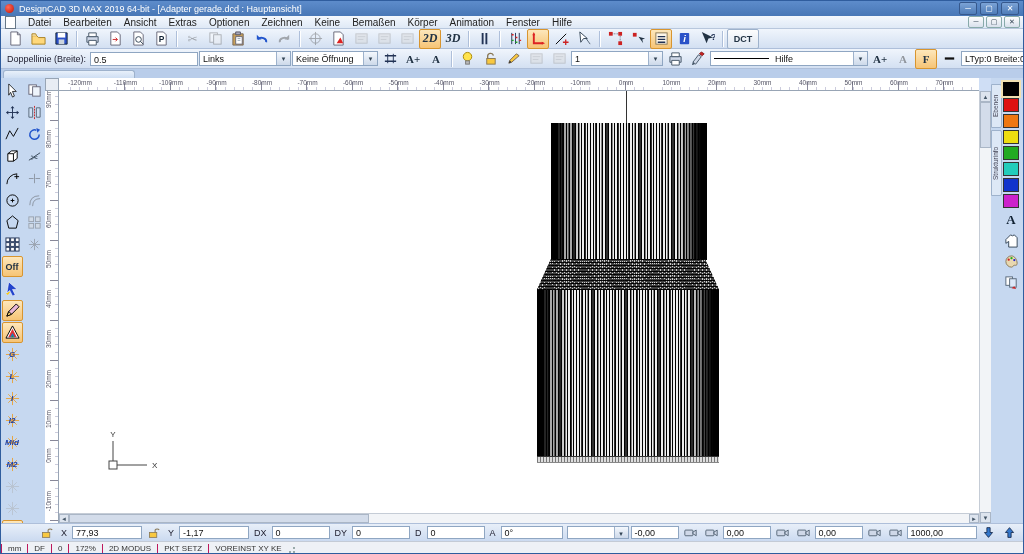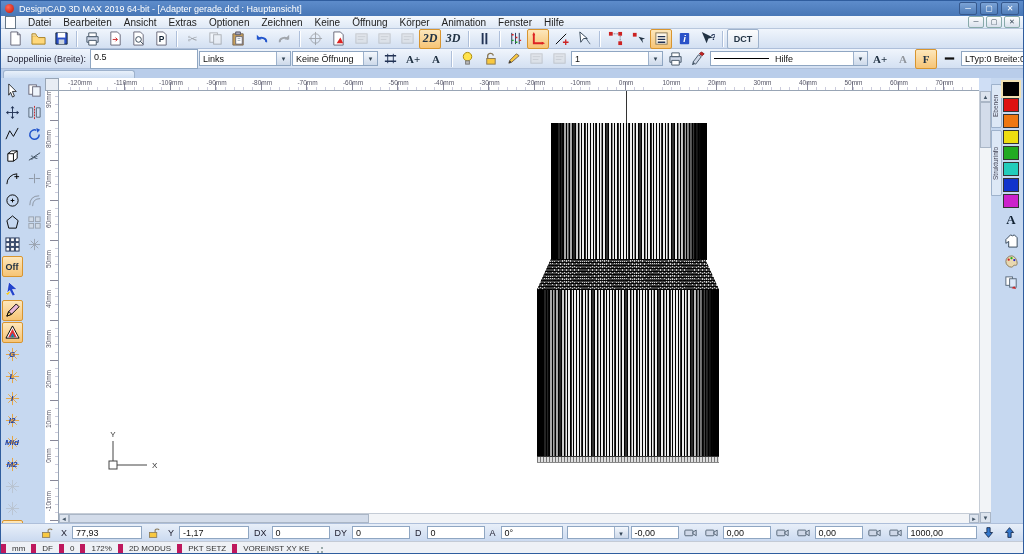--- a/index.html
+++ b/index.html
@@ -30,21 +30,21 @@
   #toolbar1{top:28px;height:20px;}
   #toolbar2{top:48px;height:20px;}
   .tbtn{width:20px;height:18px;display:flex;align-items:center;justify-content:center;
     border:1px solid transparent;border-radius:2px;flex:0 0 auto;font-size:10px;color:#234;}
   .tbtn svg{width:15px;height:15px;}
   .tbtn.active{background:linear-gradient(#fde7bb,#f6c476);border-color:#d8952f;}
   .tbtn.disabled{filter:grayscale(1);opacity:.45;}
   .tbtn.letter{font-weight:bold;font-size:11px;}
   .tsep{width:1px;height:16px;background:#aebfda;margin:0 3px;flex:0 0 auto;box-shadow:1px 0 0 #fff;}
   .tlbl{font-size:9px;color:#223;padding:0 3px;white-space:nowrap;flex:0 0 auto;}
-  .tfield{height:20px;background:#fff;border:1px solid #8fa6c2;font-size:9px;color:#111;
+  .tfield{height:14px;background:#fff;border:1px solid #8fa6c2;font-size:9px;color:#111;
     padding:0 3px;line-height:14px;flex:0 0 auto;overflow:hidden;white-space:nowrap;box-sizing:border-box;}
   .tcombo{height:15px;background:#fff;border:1px solid #8fa6c2;font-size:9px;color:#111;
     display:flex;align-items:center;padding-left:3px;flex:0 0 auto;box-sizing:border-box;white-space:nowrap;overflow:hidden;}
   .tcombo .cval{flex:1;overflow:hidden;}
   .tcombo .carr{width:13px;height:100%;background:linear-gradient(#f4f8fd,#cdd9ea);
     border-left:1px solid #9eb2cc;text-align:center;font-size:7px;line-height:14px;color:#345;flex:0 0 auto;}
   .lineswatch{width:55px;height:1px;background:#000;margin-right:6px;flex:0 0 auto;}
   
   .tbtn[data-name="mode-2d-button"],.tbtn[data-name="mode-3d-button"]{font-family:"Liberation Serif",serif;font-style:italic;font-weight:bold;font-size:12px;}
   .tbtn[data-name="dct-button"]{width:30px;font-size:9px;font-weight:bold;border:1px solid #9eb2cc;background:linear-gradient(#fdfdfd,#dde6f2);}
@@ -119,21 +119,21 @@
     background:linear-gradient(#e8eff9,#cbdaf0);border-top:1px solid #aebfda;
     display:flex;align-items:center;padding:0 4px 0 36px;box-sizing:border-box;gap:2px;}
   #bottombar .tbtn{width:17px;height:15px;}
   #bottombar .tbtn svg{width:13px;height:13px;}
   #bottombar .tfield{height:13px;line-height:12px;}
   #bottombar .tcombo{height:13px;}
   #viewbar-gap{width:40px;}
   #statusbar{position:absolute;left:0;top:540px;width:100%;height:14px;background:#eef1f6;
     border-top:1px solid #c4cbd6;display:flex;align-items:center;font-size:8px;color:#333;box-sizing:border-box;}
   #status-ready{padding:0 8px;flex:1;}
-  .scell{border-left:5px solid #be185d;height:10px;line-height:10px;padding:0 6px;text-align:right;white-space:nowrap;}
+  .scell{border-left:1px solid #be185d;height:10px;line-height:10px;padding:0 6px;text-align:right;white-space:nowrap;}
   #grip{width:10px;height:10px;background:
     radial-gradient(circle at 2px 8px,#9aa 1px,transparent 1.2px),
     radial-gradient(circle at 6px 8px,#9aa 1px,transparent 1.2px),
     radial-gradient(circle at 6px 4px,#9aa 1px,transparent 1.2px);margin-right:2px;}
 </style>
 </head>
 <body>
 
 <div id="app" data-name="designcad-window">
 
@@ -148,21 +148,21 @@
   <div id="menubar" data-name="menu-bar">
     <div id="mdi-doc-icon" data-name="document-icon"></div>
     <div id="menu-items" style="display:flex">
         <div class="menu-item" data-name="menu-datei">Datei</div>
         <div class="menu-item" data-name="menu-bearbeiten">Bearbeiten</div>
         <div class="menu-item" data-name="menu-ansicht">Ansicht</div>
         <div class="menu-item" data-name="menu-extras">Extras</div>
         <div class="menu-item" data-name="menu-optionen">Optionen</div>
         <div class="menu-item" data-name="menu-zeichnen">Zeichnen</div>
         <div class="menu-item" data-name="menu-punkt">Keine</div>
-        <div class="menu-item" data-name="menu-bemaen">Öffnung</div>
+        <div class="menu-item" data-name="menu-bemaen">Bemaßen</div>
         <div class="menu-item" data-name="menu-krper">Körper</div>
         <div class="menu-item" data-name="menu-animation">Animation</div>
         <div class="menu-item" data-name="menu-fenster">Fenster</div>
         <div class="menu-item" data-name="menu-hilfe">Hilfe</div>
       </div>
     <div id="mdi-controls" data-name="mdi-window-controls">
       <div class="mdibtn" data-name="mdi-minimize-button">─</div>
       <div class="mdibtn" data-name="mdi-restore-button">▢</div>
       <div class="mdibtn" data-name="mdi-close-button">✕</div>
     </div>

